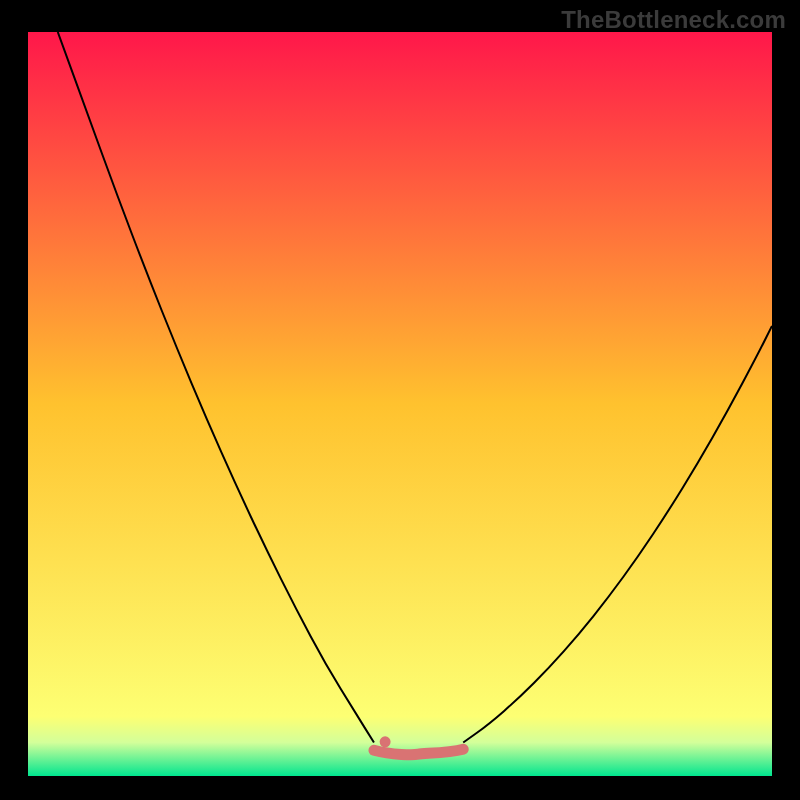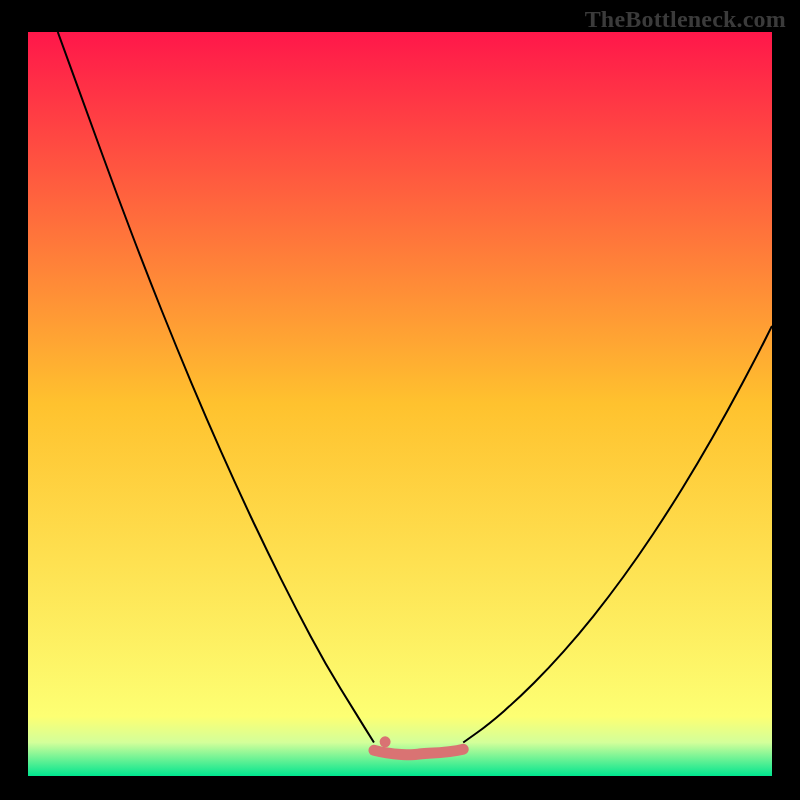--- a/index.html
+++ b/index.html
@@ -7,21 +7,21 @@
   .frame {
     position: relative;
     width: 800px;
     height: 800px;
     background: #000;
   }
   .watermark {
     position: absolute;
     top: 6px;
     right: 14px;
-    font-family: Liberation Serif, serif;
+    font-family: Liberation Sans, sans-serif;
     font-size: 24px;
     font-weight: 600;
     color: #3b3b3b;
     letter-spacing: 0.2px;
     z-index: 5;
   }
   .plot {
     position: absolute;
     left: 28px;
     top: 32px;

